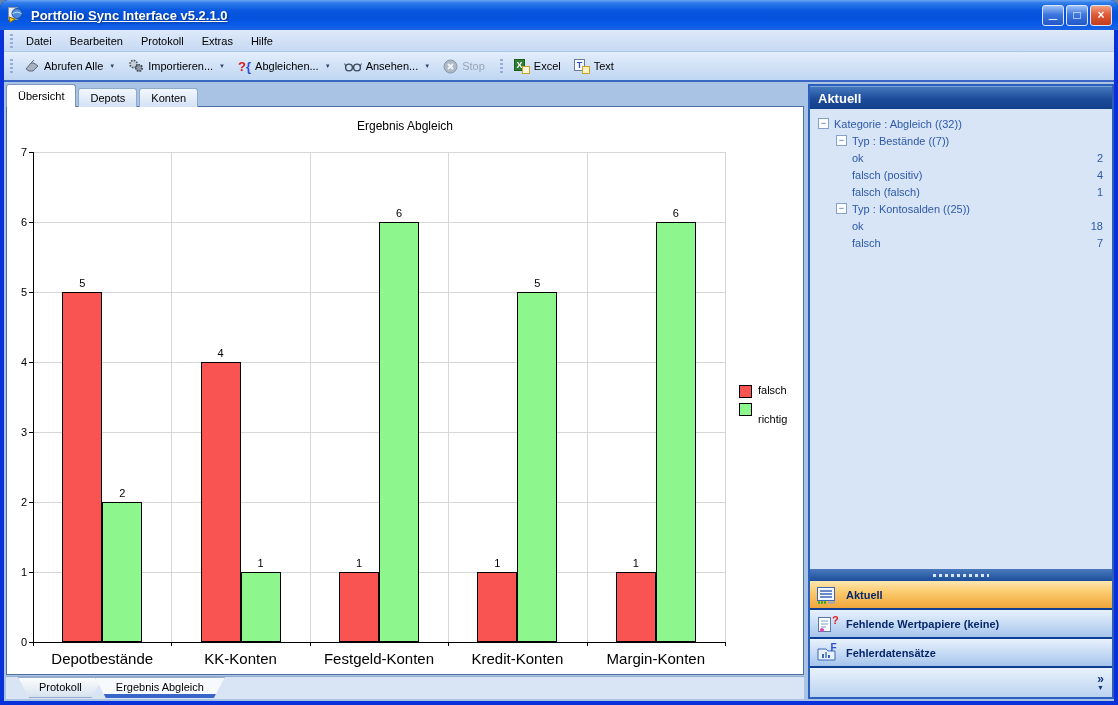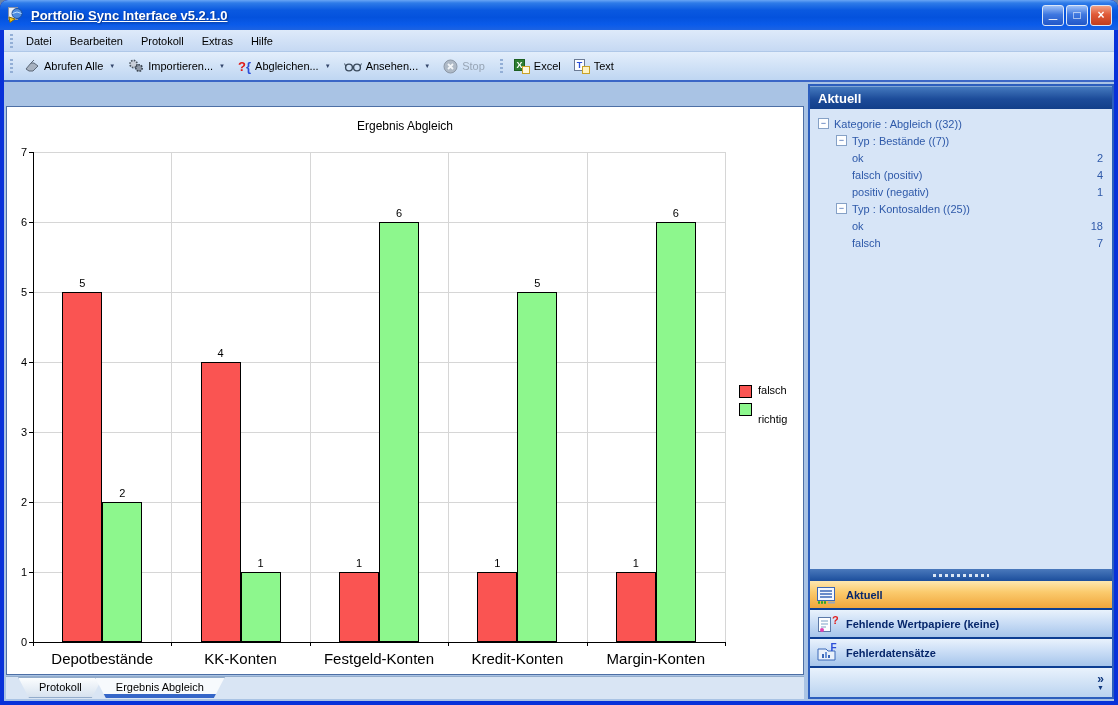--- a/index.html
+++ b/index.html
@@ -244,20 +244,25 @@
           <text x="5.5" y="9" font-size="9" fill="#2B4ED8" text-anchor="middle" font-weight="bold">T</text>
           <rect x="8.5" y="7.5" width="7" height="7" fill="#FFF3C2" stroke="#C9A227"></rect>
         </svg>
       </span>
       <span>Text</span>
     </span>
   </div>
 
   <div class="main">
 
+    <div class="tabstrip">
+      <span class="tab active">Übersicht</span>
+      <span class="tab">Depots</span>
+      <span class="tab">Konten</span>
+    </div>
 
     <div class="chart-panel" id="chartPanel">
       <div class="chart-title">Ergebnis Abgleich</div>
     <div class="gl-h" style="left: 27px; top: 465px; width: 692px;"></div>
         <div class="gl-h" style="left: 27px; top: 395px; width: 692px;"></div>
         <div class="gl-h" style="left: 27px; top: 325px; width: 692px;"></div>
         <div class="gl-h" style="left: 27px; top: 255px; width: 692px;"></div>
         <div class="gl-h" style="left: 27px; top: 185px; width: 692px;"></div>
         <div class="gl-h" style="left: 27px; top: 115px; width: 692px;"></div>
         <div class="gl-h" style="left: 27px; top: 45px; width: 692px;"></div>
@@ -340,21 +345,21 @@
         </div>
         <div class="tree-row lv2">
           <span>ok</span>
           <span class="tree-val">2</span>
         </div>
         <div class="tree-row lv2">
           <span>falsch (positiv)</span>
           <span class="tree-val">4</span>
         </div>
         <div class="tree-row lv2">
-          <span>positiv (negativ)</span>
+          <span>falsch (falsch)</span>
           <span class="tree-val">1</span>
         </div>
         <div class="tree-row lv1">
           <span class="exp">−</span>
           <span>Typ : Kontosalden ((25))</span>
         </div>
         <div class="tree-row lv2">
           <span>ok</span>
           <span class="tree-val">18</span>
         </div>

